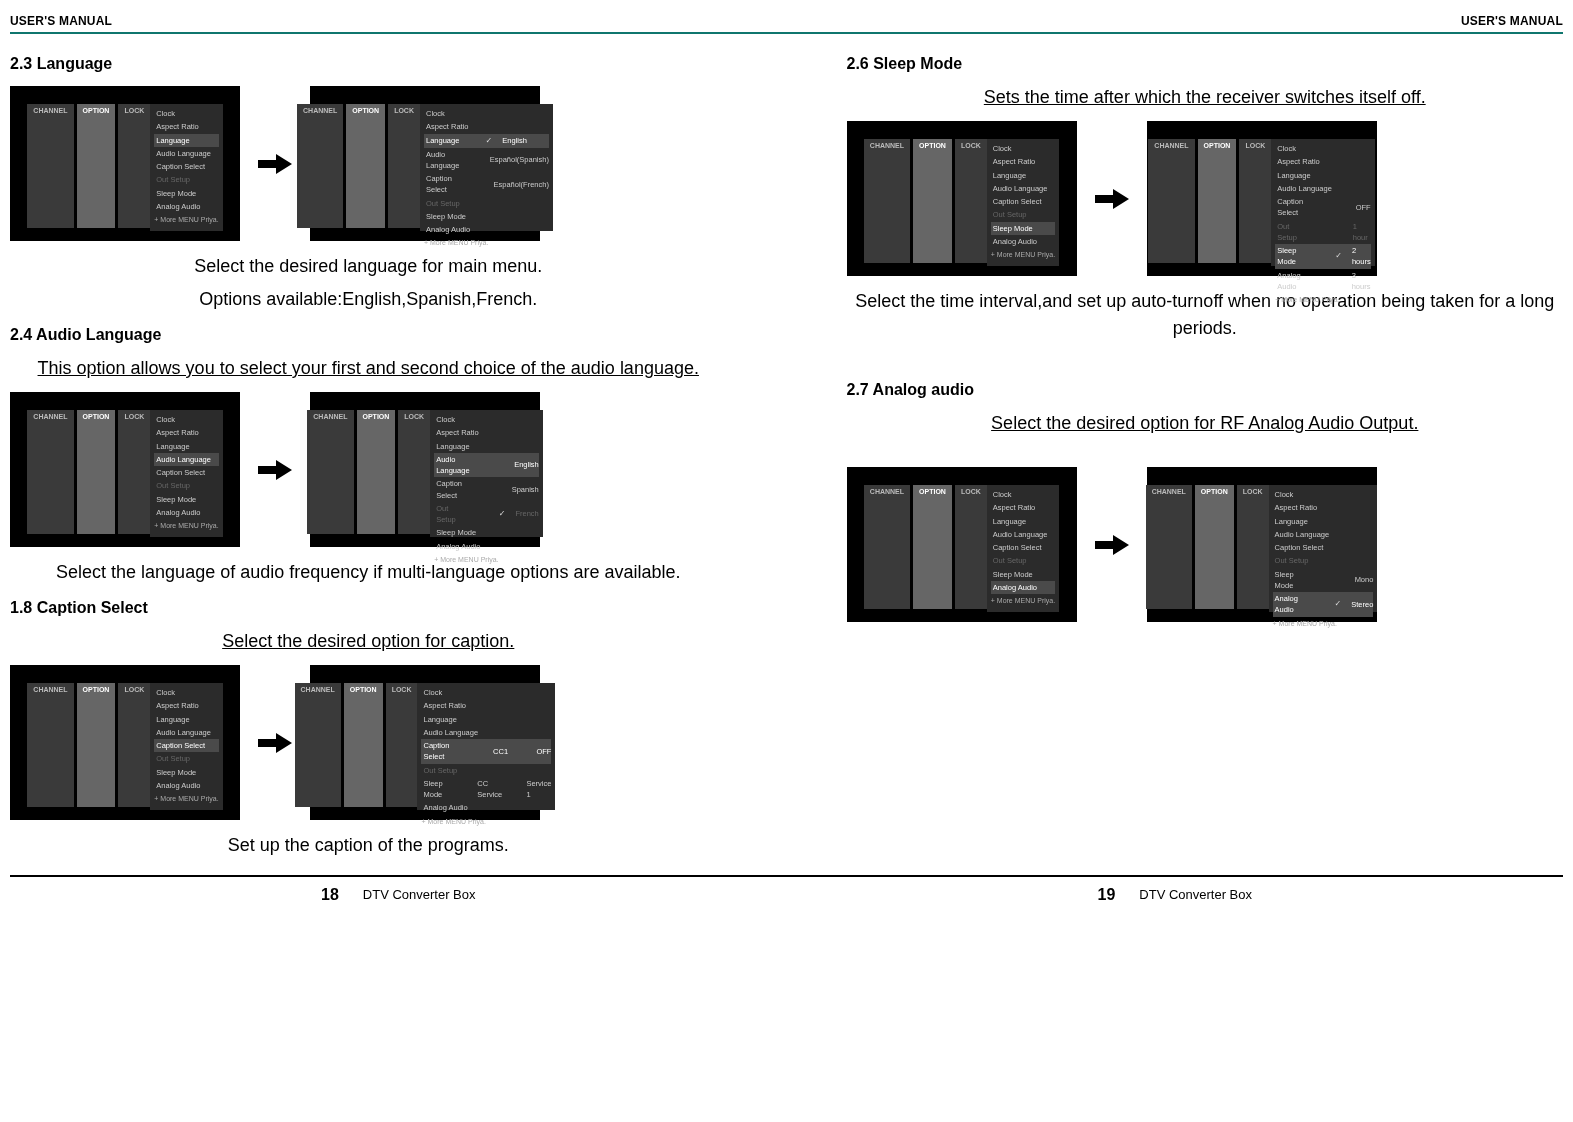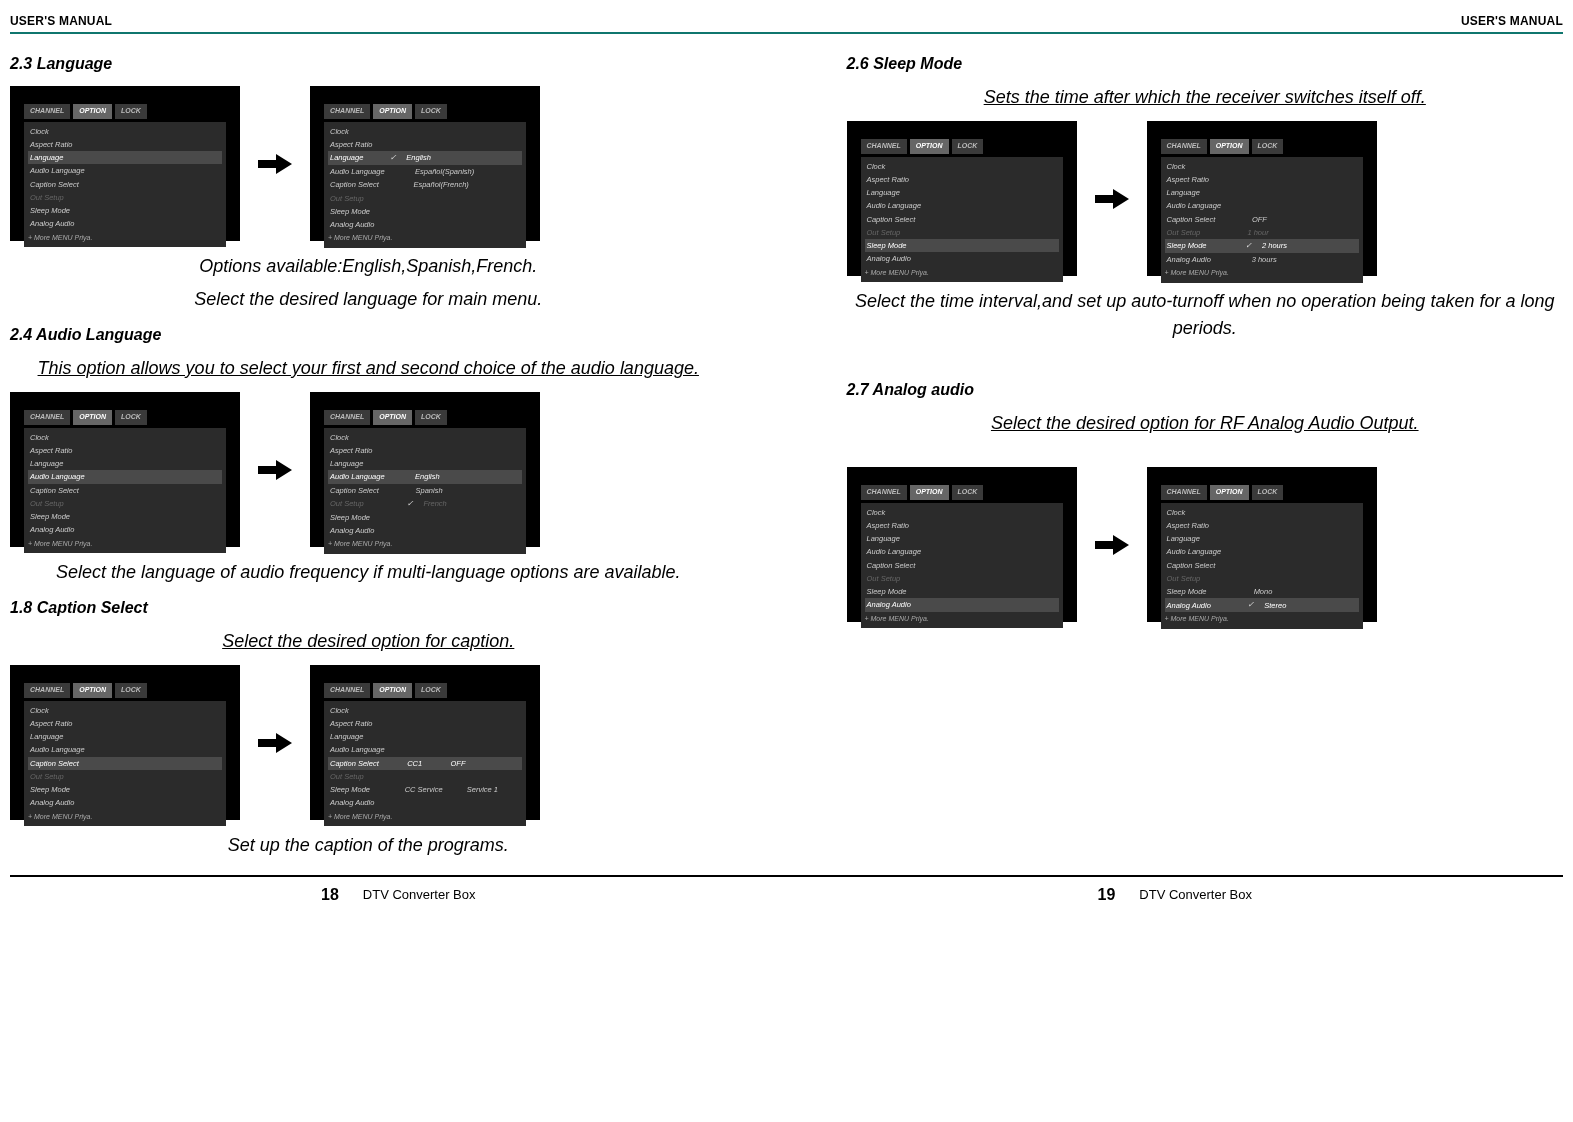--- a/index.html
+++ b/index.html
@@ -21,41 +21,42 @@
   }
   .header-label {
     font-weight: bold;
     font-size: 12px;
     letter-spacing: 0.2px;
   }
   .columns {
     display: flex;
     gap: 120px;
   }
-  .col { flex: 1; font-style: italic; }
+  .col { flex: 1; }
   .section-title {
     font-weight: bold;
     font-size: 16px;
     margin: 10px 0 8px 0;
   }
   .underline { text-decoration: underline; }
   .body-text { font-size: 18px; margin: 6px 0; text-align: center; }
   .figrow {
     display: flex;
     align-items: center;
     gap: 18px;
     margin: 10px 0 12px 0;
   }
   .tvshot {
     width: 230px;
     height: 155px;
     background: #000;
     padding: 18px 14px 10px 14px;
     display: flex;
-    flex-direction: column;
+    flex-direction: row;
+    justify-content: center;
     color: #d7d7d7;
     font-size: 8px;
     position: relative;
   }
   .tabs {
     display: flex;
     gap: 3px;
     margin-bottom: 3px;
   }
   .tab {
@@ -160,22 +161,22 @@
           <div class="menu-row"><span>Audio Language</span>&nbsp;&nbsp;&nbsp;&nbsp;&nbsp;<span>Español(Spanish)</span></div>
           <div class="menu-row"><span>Caption Select</span>&nbsp;&nbsp;&nbsp;&nbsp;&nbsp;&nbsp;&nbsp;<span>Español(French)</span></div>
           <div class="menu-row dim">Out Setup</div>
           <div class="menu-row">Sleep Mode</div>
           <div class="menu-row">Analog Audio</div>
           <div class="footnote">+ More  MENU Priya.</div>
         </div>
       </div>
     </div>
 
+    <p class="body-text">Select the desired language for main menu.</p>
     <p class="body-text">Options available:English,Spanish,French.</p>
-    <p class="body-text">Select the desired language for main menu.</p>
 
     <div class="section-title">2.4 Audio Language</div>
     <p class="body-text underline">This option allows you to select your first and second choice of the audio language.</p>
 
     <div class="figrow">
       <div class="tvshot">
         <div class="tabs">
           <span class="tab">CHANNEL</span>
           <span class="tab active">OPTION</span>
           <span class="tab">LOCK</span>

